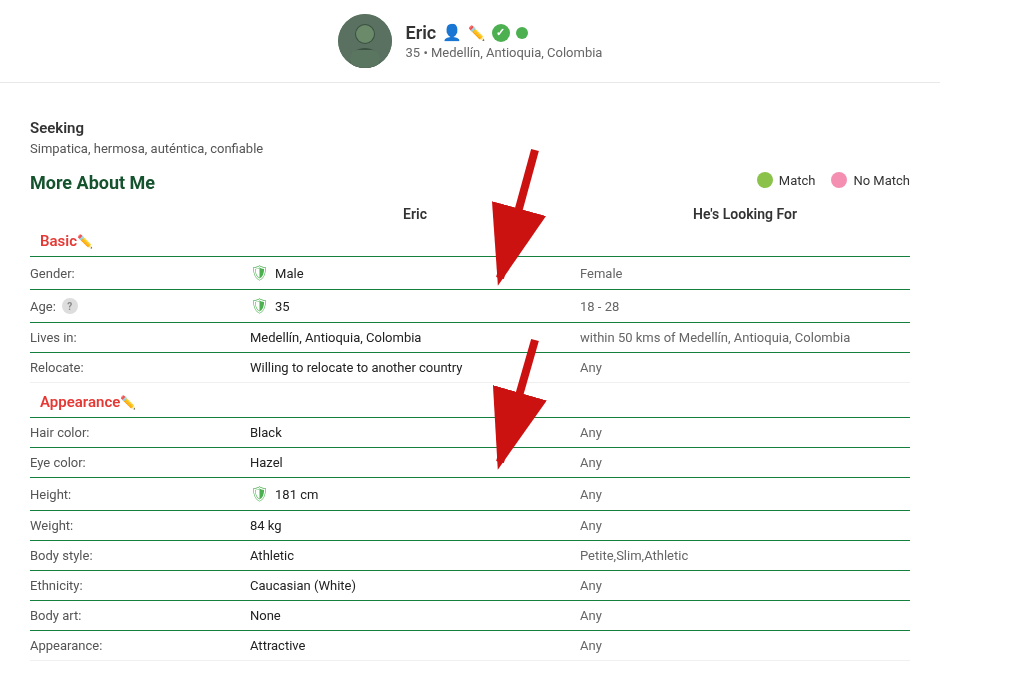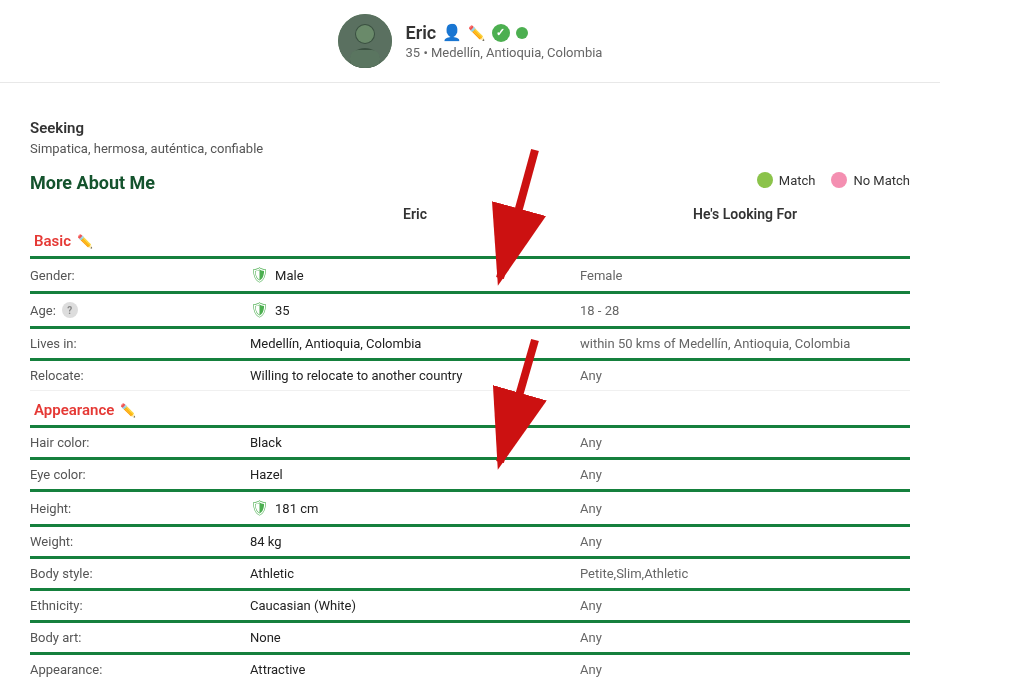--- a/index.html
+++ b/index.html
@@ -190,35 +190,34 @@
     }
     .col-label:first-child { text-align: left; }
 
     
     .category-heading {
       font-size: 15px;
       font-weight: 600;
       color: #e53935;
       display: flex;
       align-items: center;
-      gap: 6px;
-      margin: 10px 4px 6px;
+      margin: 10px 10px 6px;
     }
     .edit-pencil {
       color: #aaa;
       font-size: 13px;
       cursor: pointer;
     }
 
     
     .data-row {
       display: grid;
       grid-template-columns: 220px 1fr 1fr;
       align-items: center;
-      border-top: 3px solid #15803d;
+      border-top: 1px solid #15803d;
       padding: 7px 0;
     }
     .data-row:last-child {
       border-bottom: 1px solid #f0f0f0;
     }
     .row-label {
       font-size: 13px;
       color: #555;
       display: flex;
       align-items: center;

